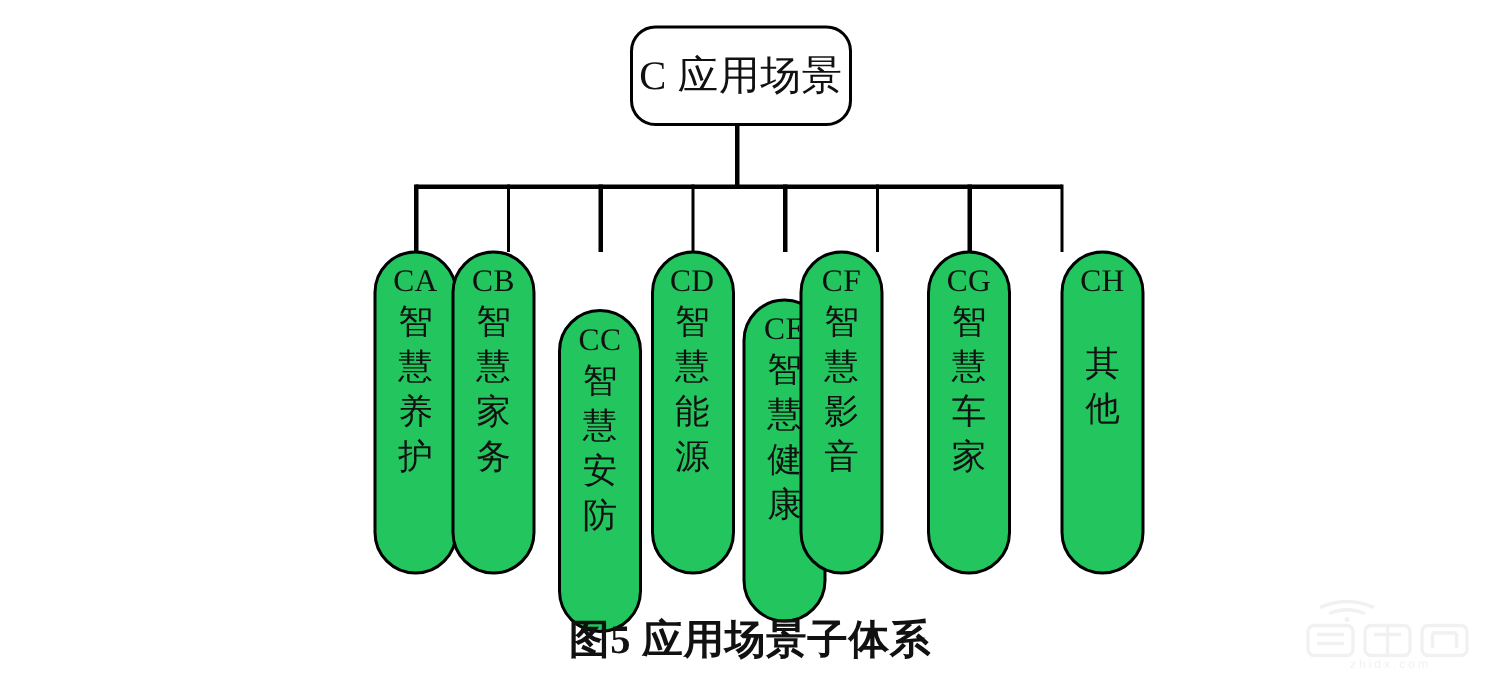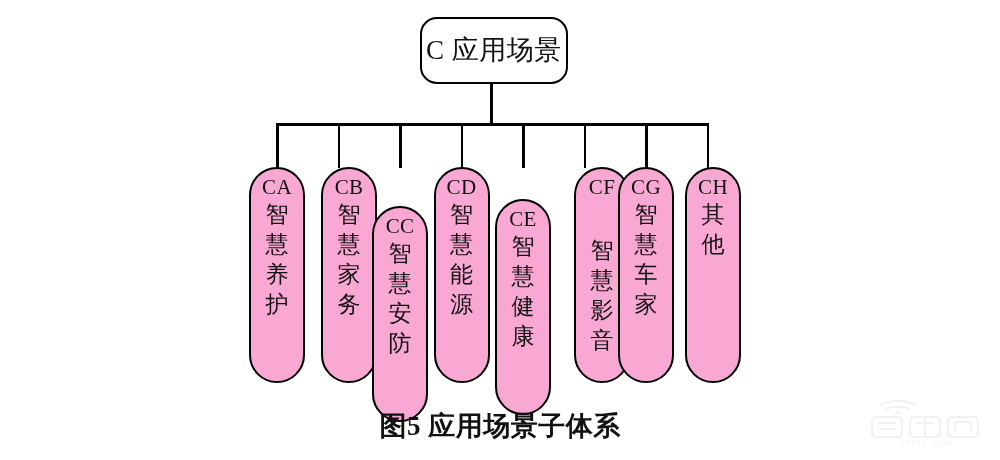--- a/index.html
+++ b/index.html
@@ -65,21 +65,21 @@
 
   
   .leaf {
     position: absolute;
     top: 167px;
     width: 56px;
     height: 216px;
     box-sizing: border-box;
     border: 2.5px solid #000000;
     border-radius: 28px;
-    background: #f9a8d4;
+    background: #22c55e;
     display: flex;
     flex-direction: column;
     align-items: center;
     padding-top: 6px;
   }
   .leaf-code {
     font-size: 21px;
     line-height: 25px;
     color: #111111;
     letter-spacing: 0.3px;
@@ -153,21 +153,21 @@
 
   <div class="leaf" style="left:249px;">
     <span class="leaf-code">CA</span>
     <span class="leaf-chars">
         <span class="leaf-char">智</span>
         <span class="leaf-char">慧</span>
         <span class="leaf-char">养</span>
         <span class="leaf-char">护</span>
       </span>
   </div>
-  <div class="leaf" style="left:321px;">
+  <div class="leaf" style="left:301px;">
     <span class="leaf-code">CB</span>
     <span class="leaf-chars">
         <span class="leaf-char">智</span>
         <span class="leaf-char">慧</span>
         <span class="leaf-char">家</span>
         <span class="leaf-char">务</span>
       </span>
   </div>
   <div class="leaf" style="left:372px;margin-top:39px;">
     <span class="leaf-code">CC</span>
@@ -189,39 +189,39 @@
   </div>
   <div class="leaf" style="left:495px;margin-top:32px;">
     <span class="leaf-code">CE</span>
     <span class="leaf-chars">
         <span class="leaf-char">智</span>
         <span class="leaf-char">慧</span>
         <span class="leaf-char">健</span>
         <span class="leaf-char">康</span>
       </span>
   </div>
-  <div class="leaf" style="left:574px;gap:36px;">
+  <div class="leaf" style="left:533px;">
     <span class="leaf-code">CF</span>
     <span class="leaf-chars">
         <span class="leaf-char">智</span>
         <span class="leaf-char">慧</span>
         <span class="leaf-char">影</span>
         <span class="leaf-char">音</span>
       </span>
   </div>
   <div class="leaf" style="left:618px;">
     <span class="leaf-code">CG</span>
     <span class="leaf-chars">
         <span class="leaf-char">智</span>
         <span class="leaf-char">慧</span>
         <span class="leaf-char">车</span>
         <span class="leaf-char">家</span>
       </span>
   </div>
-  <div class="leaf" style="left:685px;">
+  <div class="leaf" style="left:707px;gap:28px;">
     <span class="leaf-code">CH</span>
     <span class="leaf-chars">
         <span class="leaf-char">其</span>
         <span class="leaf-char">他</span>
       </span>
   </div>
 
   <div class="caption">图5 应用场景子体系</div>
 
   <div class="watermark">

